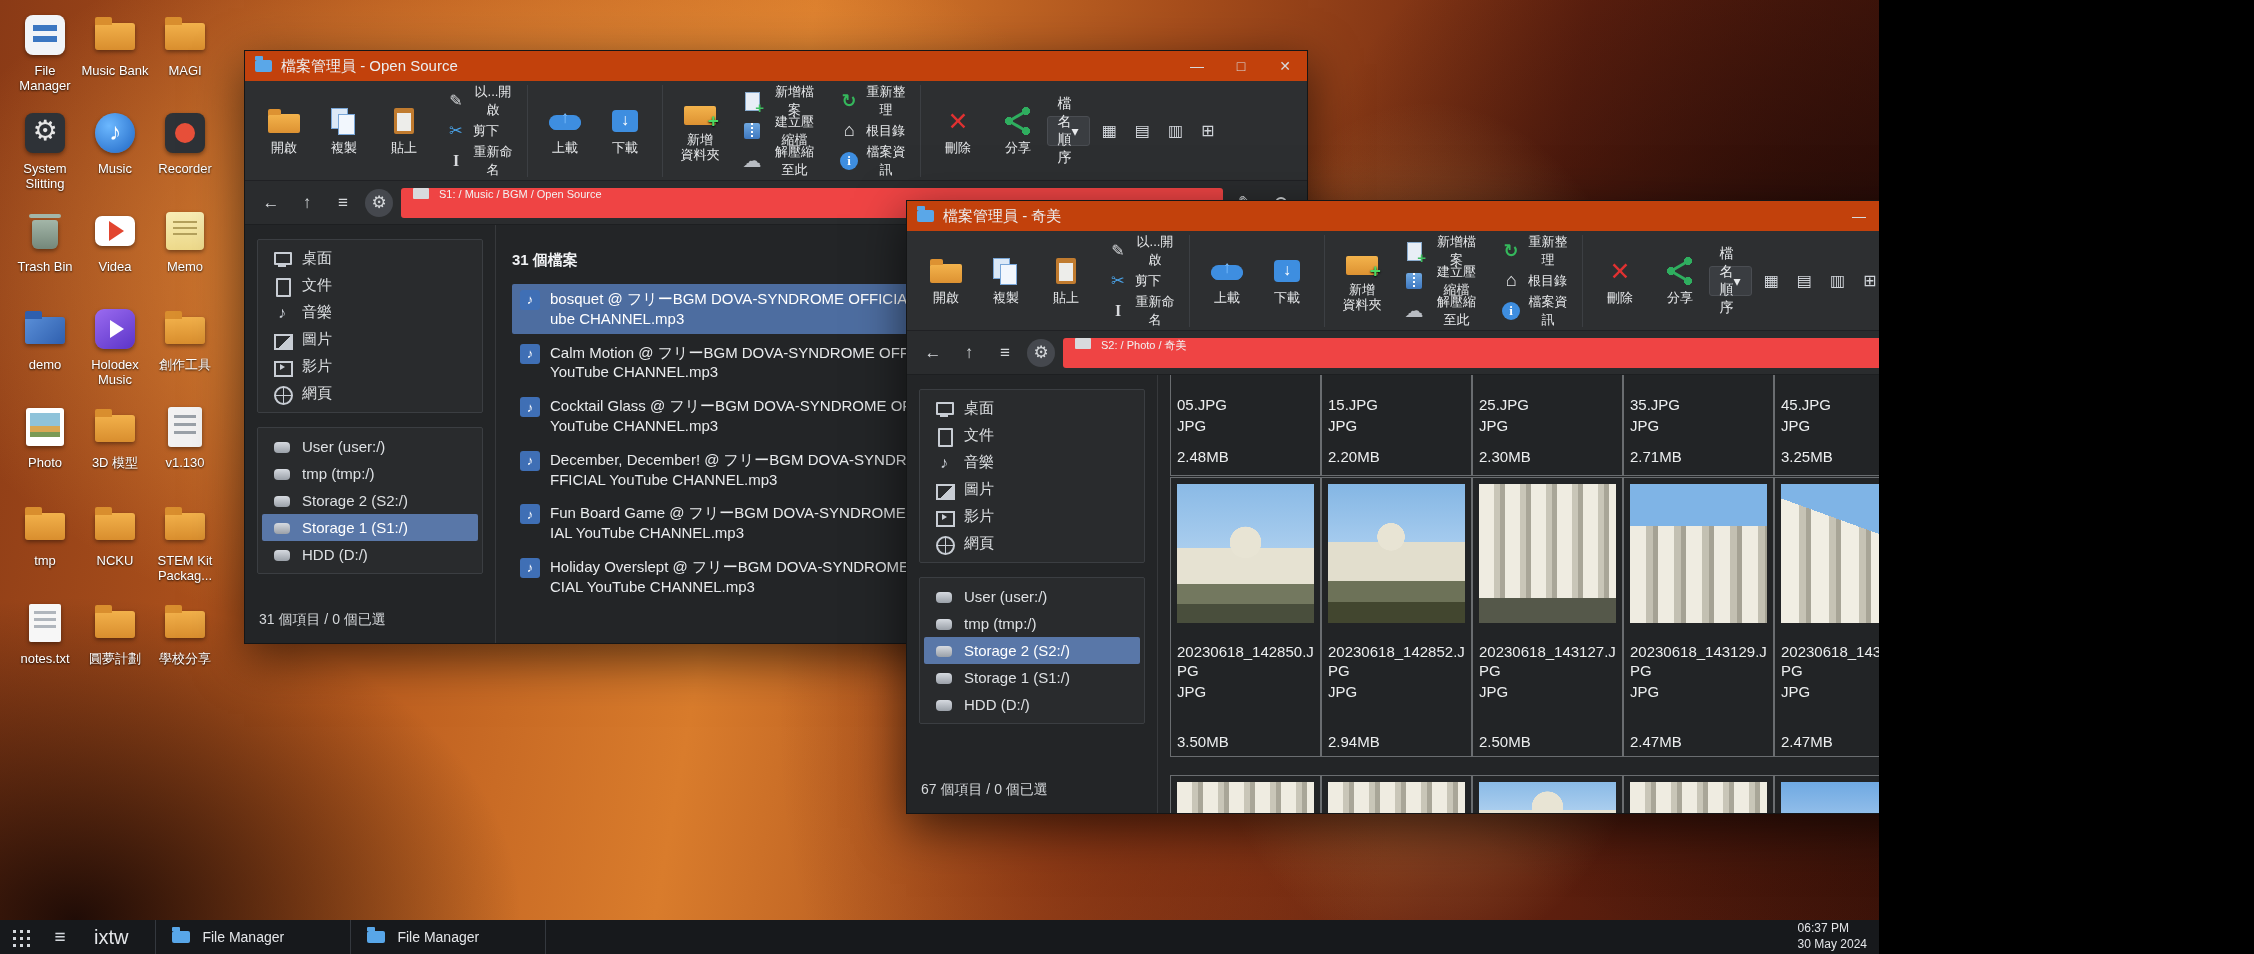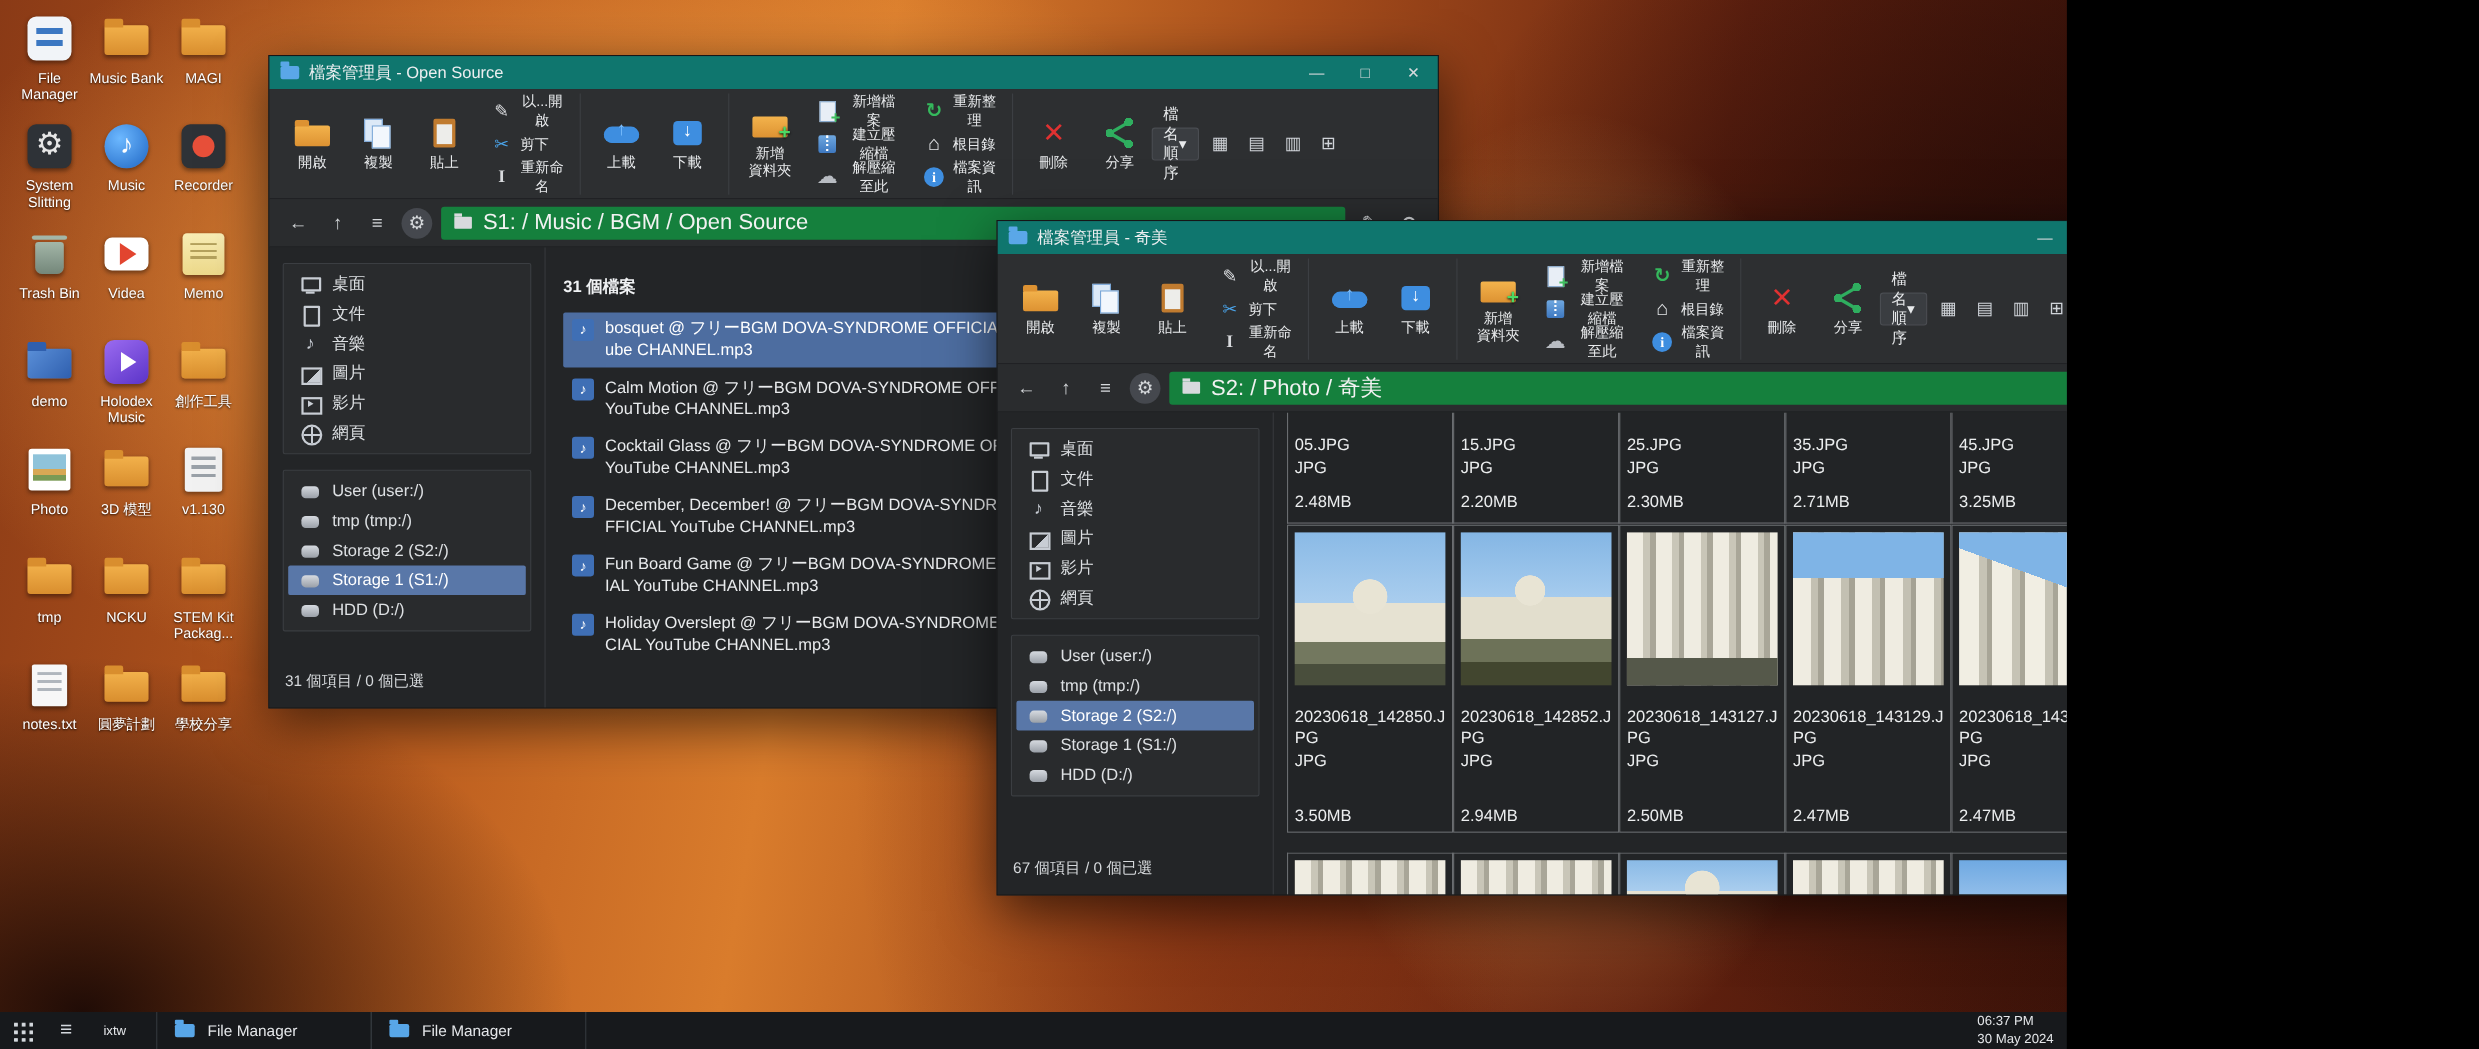--- a/index.html
+++ b/index.html
@@ -50,21 +50,21 @@
 .ig[data-kind="photo"]::after{content:"";left:9px;top:10px;width:30px;height:24px;background:linear-gradient(180deg,#8fc3da 0 55%,#d8a855 55% 78%,#7a9a55 78%)}
 .ig[data-kind="app"]::before{content:"";left:7px;top:4px;width:34px;height:40px;background:#f2f2f2;border-radius:3px;box-shadow:0 2px 4px rgba(0,0,0,.4)}
 .ig[data-kind="app"]::after{content:"";left:13px;top:12px;width:22px;height:22px;background:repeating-linear-gradient(180deg,#9aa1a8 0 3px,transparent 3px 8px)}
 .ig[data-kind="textfile"]::before{content:"";left:8px;top:5px;width:32px;height:38px;background:#f7f7f7;border-radius:2px;box-shadow:0 2px 4px rgba(0,0,0,.4)}
 .ig[data-kind="textfile"]::after{content:"";left:13px;top:12px;width:22px;height:20px;background:repeating-linear-gradient(180deg,#b0b6bd 0 3px,transparent 3px 7px)}
 
 
 .window{position:absolute;background:#2b2d2f;border:1px solid #151617;box-shadow:0 14px 46px rgba(0,0,0,.6);display:flex;flex-direction:column}
 .win1{left:244px;top:50px;width:1064px;height:594px;z-index:5}
 .win2{left:906px;top:200px;width:1064px;height:614px;z-index:10}
-.titlebar{height:30px;flex:0 0 auto;background:#0f766e;display:flex;align-items:center;gap:9px;padding-left:10px;color:#eceef0;font-size:15px}
+.titlebar{height:30px;flex:0 0 auto;background:#c2410c;display:flex;align-items:center;gap:9px;padding-left:10px;color:#eceef0;font-size:15px}
 .wfold{width:17px;height:12px;background:#5aa7e8;border-radius:2px;position:relative;flex:0 0 auto}
 .wfold::before{content:"";position:absolute;top:-4px;left:0;width:8px;height:4px;background:#5aa7e8;border-radius:1px 1px 0 0}
 .wctrls{margin-left:auto;display:flex;height:100%}
 .wc{width:44px;height:100%;display:flex;align-items:center;justify-content:center;color:#d8dadd;font-size:14px}
 
 
 .toolbar{height:100px;flex:0 0 auto;background:#2d2f31;display:flex;align-items:center;gap:6px;padding:4px 10px;border-bottom:1px solid #202124}
 .tgroup{display:flex;gap:2px;height:92px;align-items:center}
 .tgroup.sep{border-right:1px solid #3c3f43;padding-right:8px;margin-right:2px}
 .stackg{flex-direction:column;justify-content:center;align-items:stretch;gap:1px}
@@ -110,21 +110,21 @@
 .tright{margin-left:auto;margin-right:86px;width:158px;display:flex;gap:9px;justify-content:center}
 .sortdd{height:30px;background:#3a3d41;border:1px solid #4a4d52;border-radius:3px;color:#e8eaec;font-size:14px;display:flex;align-items:center;justify-content:space-between;padding:0 10px}
 .views-row{display:flex;align-items:center;gap:18px;color:#cfd3d8;font-size:16px;padding:0 3px}
 .vbtn{color:#cfd3d8;font-size:16px;line-height:1}
 .panelbtn{margin-left:auto}
 
 
 .addressbar{height:44px;flex:0 0 auto;background:#2a2c2e;display:flex;align-items:center;gap:8px;padding:0 12px;border-bottom:1px solid #1d1f21}
 .nav{width:28px;height:28px;display:flex;align-items:center;justify-content:center;color:#d5d8db;font-size:17px;border-radius:50%;flex:0 0 auto}
 .gearbtn{background:#45484e}
-.pathbox{flex:1;height:30px;background:#15803d;border-radius:3px;display:flex;align-items:center;gap:10px;padding:0 12px;color:#f2f2f2;font-size:20px;overflow:hidden;white-space:nowrap}
+.pathbox{flex:1;height:30px;background:#ef4444;border-radius:3px;display:flex;gap:10px;padding:0 12px;color:#f2f2f2;font-size:11px;overflow:hidden;white-space:nowrap}
 .pfold{width:16px;height:11px;background:#d8dadd;border-radius:1px;position:relative;flex:0 0 auto}
 .pfold::before{content:"";position:absolute;top:-3px;left:0;width:7px;height:3px;background:#d8dadd}
 .mag{position:relative;width:12px;height:12px;border:2px solid #d0d3d6;border-radius:50%;display:inline-block}
 .mag::after{content:"";position:absolute;width:7px;height:2px;background:#d0d3d6;right:-6px;bottom:-1px;transform:rotate(40deg)}
 
 
 .content{flex:1;display:flex;min-height:0;background:#232527}
 .sidebar{width:250px;flex:0 0 auto;display:flex;flex-direction:column;padding:14px 12px 8px;gap:14px}
 .sb-box{border:1px solid #3b3e42;background:#292b2d;border-radius:2px;padding:5px 4px;display:flex;flex-direction:column}
 .sb-item{height:27px;display:flex;align-items:center;gap:10px;padding:0 10px;font-size:15px;color:#dde0e3;border-radius:2px;white-space:nowrap}
@@ -184,21 +184,21 @@
  linear-gradient(200deg,#7fb4e6 0 34%,rgba(127,180,230,0) 34%),
  repeating-linear-gradient(90deg,#f1eee3 0 18px,#c6c3b5 18px 25px,#a8a597 25px 30px)}
 .thumb[data-t="sky"]{background:linear-gradient(180deg,#6fa9e2,#9cc4ec 70%,#e8e6da 90%)}
 .scroll-track{position:absolute;top:0;right:0;bottom:0;width:12px;background:#26282b}
 .scroll-thumb{margin:26px auto 0;width:10px;height:62px;background:#3f86e8;border-radius:5px}
 
 
 .taskbar{position:absolute;left:0;right:0;bottom:0;height:34px;background:#17191c;display:flex;align-items:center;color:#e4e6e9;z-index:50}
 .tbb{width:40px;height:34px;display:flex;align-items:center;justify-content:center;font-size:19px;color:#d3d7dc}
 .grid9{width:19px;height:19px;background-image:radial-gradient(circle 2px,#d3d7dc 92%,transparent);background-size:7px 7px}
-.tb-user{margin:0 28px 0 14px;font-size:12px}
+.tb-user{margin:0 28px 0 14px;font-size:20px}
 .tb-items{display:flex;height:100%}
 .tb-item{width:196px;height:100%;display:flex;align-items:center;gap:12px;padding:0 16px;border-left:1px solid #34383e;border-right:1px solid #34383e;margin-left:-1px;font-size:14px;color:#e4e6e9}
 .tb-folder{width:18px;height:12px;background:#58a6e8;border-radius:2px;position:relative;flex:0 0 auto}
 .tb-folder::before{content:"";position:absolute;top:-4px;left:0;width:8px;height:4px;background:#58a6e8;border-radius:1px 1px 0 0}
 .tb-clock{margin-left:auto;font-size:12px;line-height:1.3;padding-right:12px}
 </style>
 </head>
 <body>
 
 <div class="screen">

